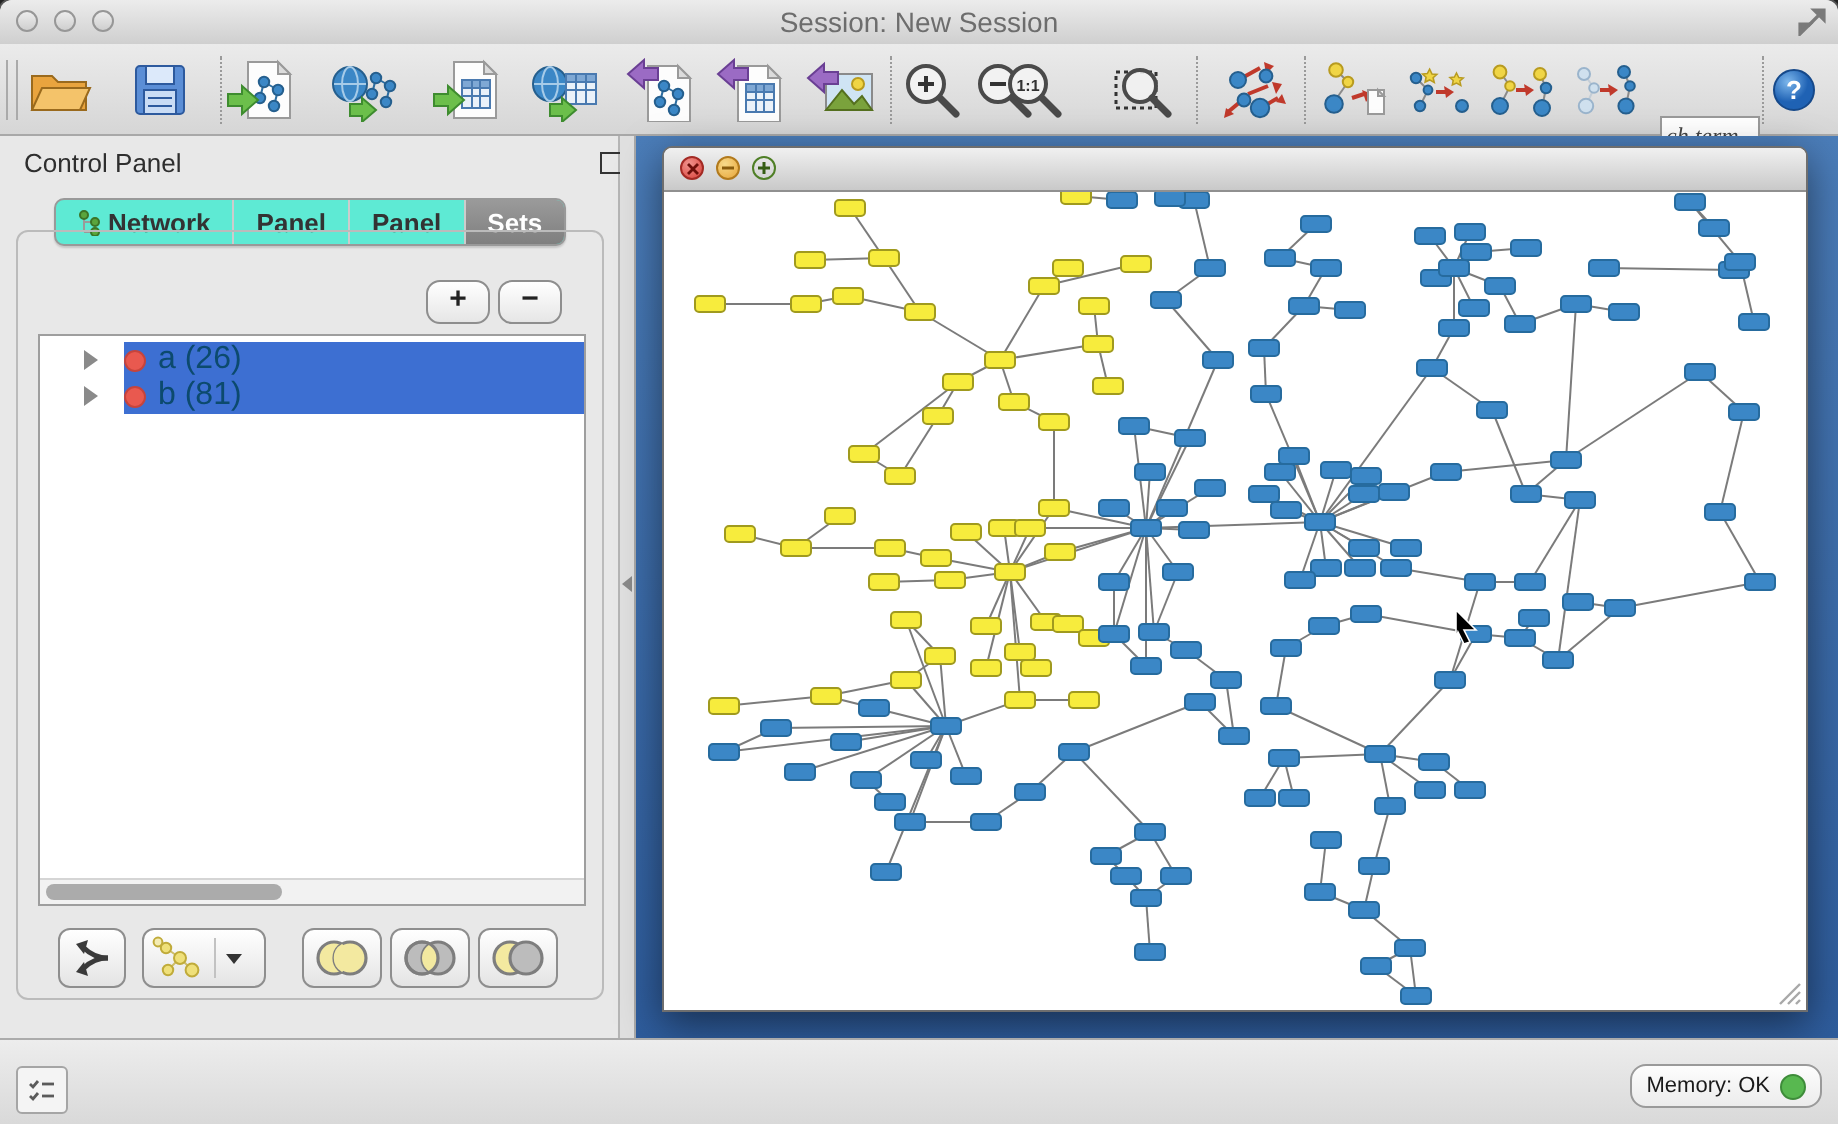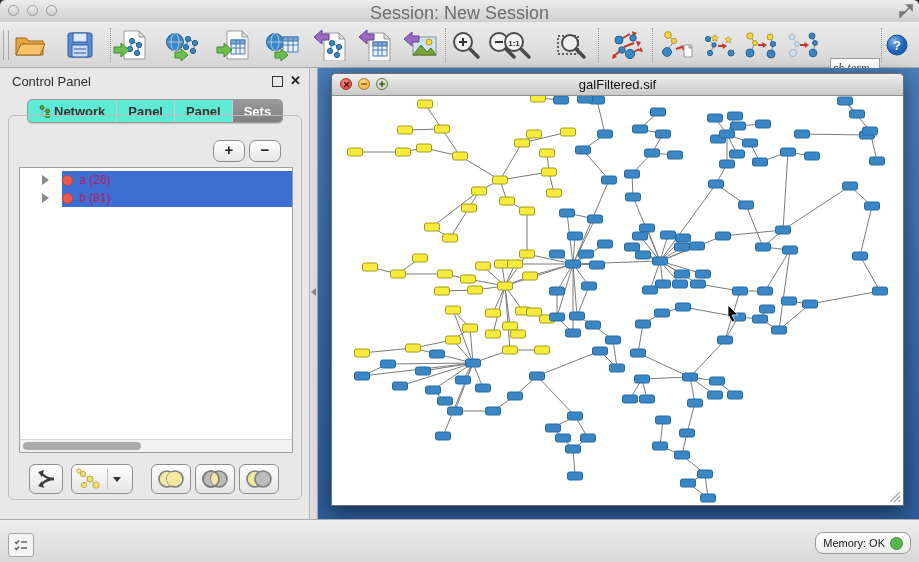--- a/index.html
+++ b/index.html
@@ -3,51 +3,51 @@
 <meta charset="utf-8">
 <style>
   html,body{margin:0;padding:0;background:#222;}
   #app{position:relative;width:919px;height:562px;font-family:"Liberation Sans",sans-serif;
        background:#e6e6e6;overflow:hidden;border-radius:6px 6px 0 0;box-shadow:0 0 0 1px #555;}
   
   #titlebar{position:absolute;left:0;top:0;width:919px;height:22px;
     background:linear-gradient(#ececec,#cfcfcf);border-bottom:1px solid #9a9a9a;border-radius:6px 6px 0 0;}
   .tl{position:absolute;top:5px;width:11px;height:11px;border-radius:50%;
       background:linear-gradient(#ededed,#cfcfcf);border:1px solid #979797;box-sizing:border-box;}
-  #title-text{position:absolute;left:0;right:0;top:3px;text-align:center;font-size:18px;color:#6d6d6d;}
+  #title-text{position:absolute;left:0;right:0;top:3px;text-align:center;font-size:14px;color:#6d6d6d;}
   #fullscreen-ic{position:absolute;right:6px;top:4px;}
   
   #toolbar{position:absolute;left:0;top:22px;width:919px;height:46px;
     background:linear-gradient(#ebebeb,#d6d6d6);border-bottom:1px solid #a8a8a8;box-sizing:border-box;}
   .tbtn{position:absolute;top:6px;width:34px;height:34px;display:flex;align-items:center;justify-content:center;}
   .tsep{position:absolute;top:6px;width:0;height:34px;border-left:1px dotted #9a9a9a;}
   #tgrip{position:absolute;left:3px;top:8px;width:4px;height:30px;border-left:1px solid #aaa;border-right:1px solid #aaa;}
   #search-input{position:absolute;left:830px;top:36px;width:44px;height:18px;border:1px solid #9a9a9a;
     font-family:"Liberation Serif",serif;font-style:italic;font-size:12px;color:#444;padding:0 2px;background:#fff;}
   
   #cpanel{position:absolute;left:0;top:68px;width:310px;height:451px;background:#e8e8e8;border-right:1px solid #b5b5b5;box-sizing:border-box;}
-  #cp-header{position:absolute;left:0;top:0;width:100%;height:26px;}
+  #cp-header{position:absolute;left:0;top:0;width:100%;height:26px;padding-left:28px;}
   #cp-title{position:absolute;left:12px;top:6px;font-size:13px;color:#2e2e2e;}
   #cp-float{position:absolute;right:26px;top:8px;width:9px;height:9px;border:1.5px solid #333;}
   #cp-close{position:absolute;right:8px;top:5px;font-size:13px;font-weight:bold;color:#222;}
   #cp-tabs{position:absolute;left:27px;top:31px;height:22px;display:flex;background:#5eead4;
     border:1px solid #999;border-radius:5px;overflow:hidden;box-shadow:0 1px 1px rgba(0,0,0,.15);}
   .cp-tab{display:flex;align-items:center;gap:4px;padding:0 11px;font-size:13px;font-weight:bold;color:#333;
     border-right:1px solid #ccc;height:22px;}
   .cp-tab:last-child{border-right:none;}
   .cp-tab.active{background:linear-gradient(#9a9a9a,#7f7f7f);color:#fff;border-right:none;}
   #cp-body{position:absolute;left:8px;top:47px;width:294px;height:385px;border:1px solid #bbb;border-radius:6px;box-sizing:border-box;}
   .pm-btn{position:absolute;top:24px;width:30px;height:20px;background:linear-gradient(#fff,#e6e6e6);
     border:1px solid #8e8e8e;border-radius:7px;font-size:15px;font-weight:bold;color:#222;line-height:17px;text-align:center;}
   #setlist{position:absolute;left:10px;top:51px;width:274px;height:286px;background:#fff;border:1px solid #9e9e9e;box-sizing:border-box;overflow:hidden;}
   .set-row{position:relative;height:18px;display:flex;align-items:center;}
   .row-hl{position:absolute;left:42px;right:0;top:0;bottom:0;background:#3d6fd2;}
   .tri{width:0;height:0;border-left:7px solid #8a8a8a;border-top:5px solid transparent;border-bottom:5px solid transparent;margin-left:22px;position:relative;z-index:1;}
   .dot{width:11px;height:11px;border-radius:50%;background:#e9594f;border:1px solid #c6443c;box-sizing:border-box;margin-left:13px;position:relative;z-index:1;}
-  .set-label{font-size:12px;color:#be185d;margin-left:6px;position:relative;z-index:1;}
+  .set-label{font-size:16px;color:#0c4a6e;margin-left:6px;position:relative;z-index:1;}
   #hscroll{position:absolute;left:0;right:0;bottom:0;height:12px;background:#f2f2f2;border-top:1px solid #d5d5d5;}
   #hthumb{position:absolute;left:3px;top:2px;width:118px;height:8px;background:#ababab;border-radius:4px;}
   .cp-act{position:absolute;top:348px;height:30px;background:linear-gradient(#fff,#e4e4e4);
     border:1px solid #8e8e8e;border-radius:6px;box-sizing:border-box;display:flex;align-items:center;justify-content:center;}
   .dd-arrow{width:0;height:0;border-top:5px solid #333;border-left:4px solid transparent;border-right:4px solid transparent;}
   
   #divider{position:absolute;left:310px;top:68px;width:8px;height:451px;background:#e0e0e0;border-right:1px solid #a9a9a9;box-sizing:border-box;}
   #collapse{position:absolute;left:1px;top:220px;width:0;height:0;border-right:5px solid #8a8a8a;border-top:4px solid transparent;border-bottom:4px solid transparent;}
   
   #mdi{position:absolute;left:318px;top:68px;width:601px;height:451px;
@@ -534,21 +534,20 @@
             </svg>
         </div>
         <div class="nwtl" style="left:44px;background:radial-gradient(circle at 35% 30%,#b8e08a,#6faf3c)&lt;!----&gt;;border:1px solid #4f7f26">
           <svg width="8" height="8" viewBox="0 0 8 8">
               <g stroke="#355d13" stroke-width="1.5">
                 <line x1="1" y1="4" x2="7" y2="4"></line>
                 <line x1="4" y1="1" x2="4" y2="7"></line>
               </g>
             </svg>
         </div>
-        <div id="nw-title">galFiltered.sif</div>
       </div>
       <div id="nw-content">
         <svg id="graph-svg" width="571" height="409" viewBox="0 0 571 409">
             <line x1="93" y1="8" x2="110" y2="33"></line>
             <line x1="73" y1="34" x2="110" y2="33"></line>
             <line x1="110" y1="33" x2="128" y2="60"></line>
             <line x1="128" y1="60" x2="168" y2="84"></line>
             <line x1="23" y1="56" x2="71" y2="56"></line>
             <line x1="71" y1="56" x2="92" y2="52"></line>
             <line x1="92" y1="52" x2="128" y2="60"></line>

